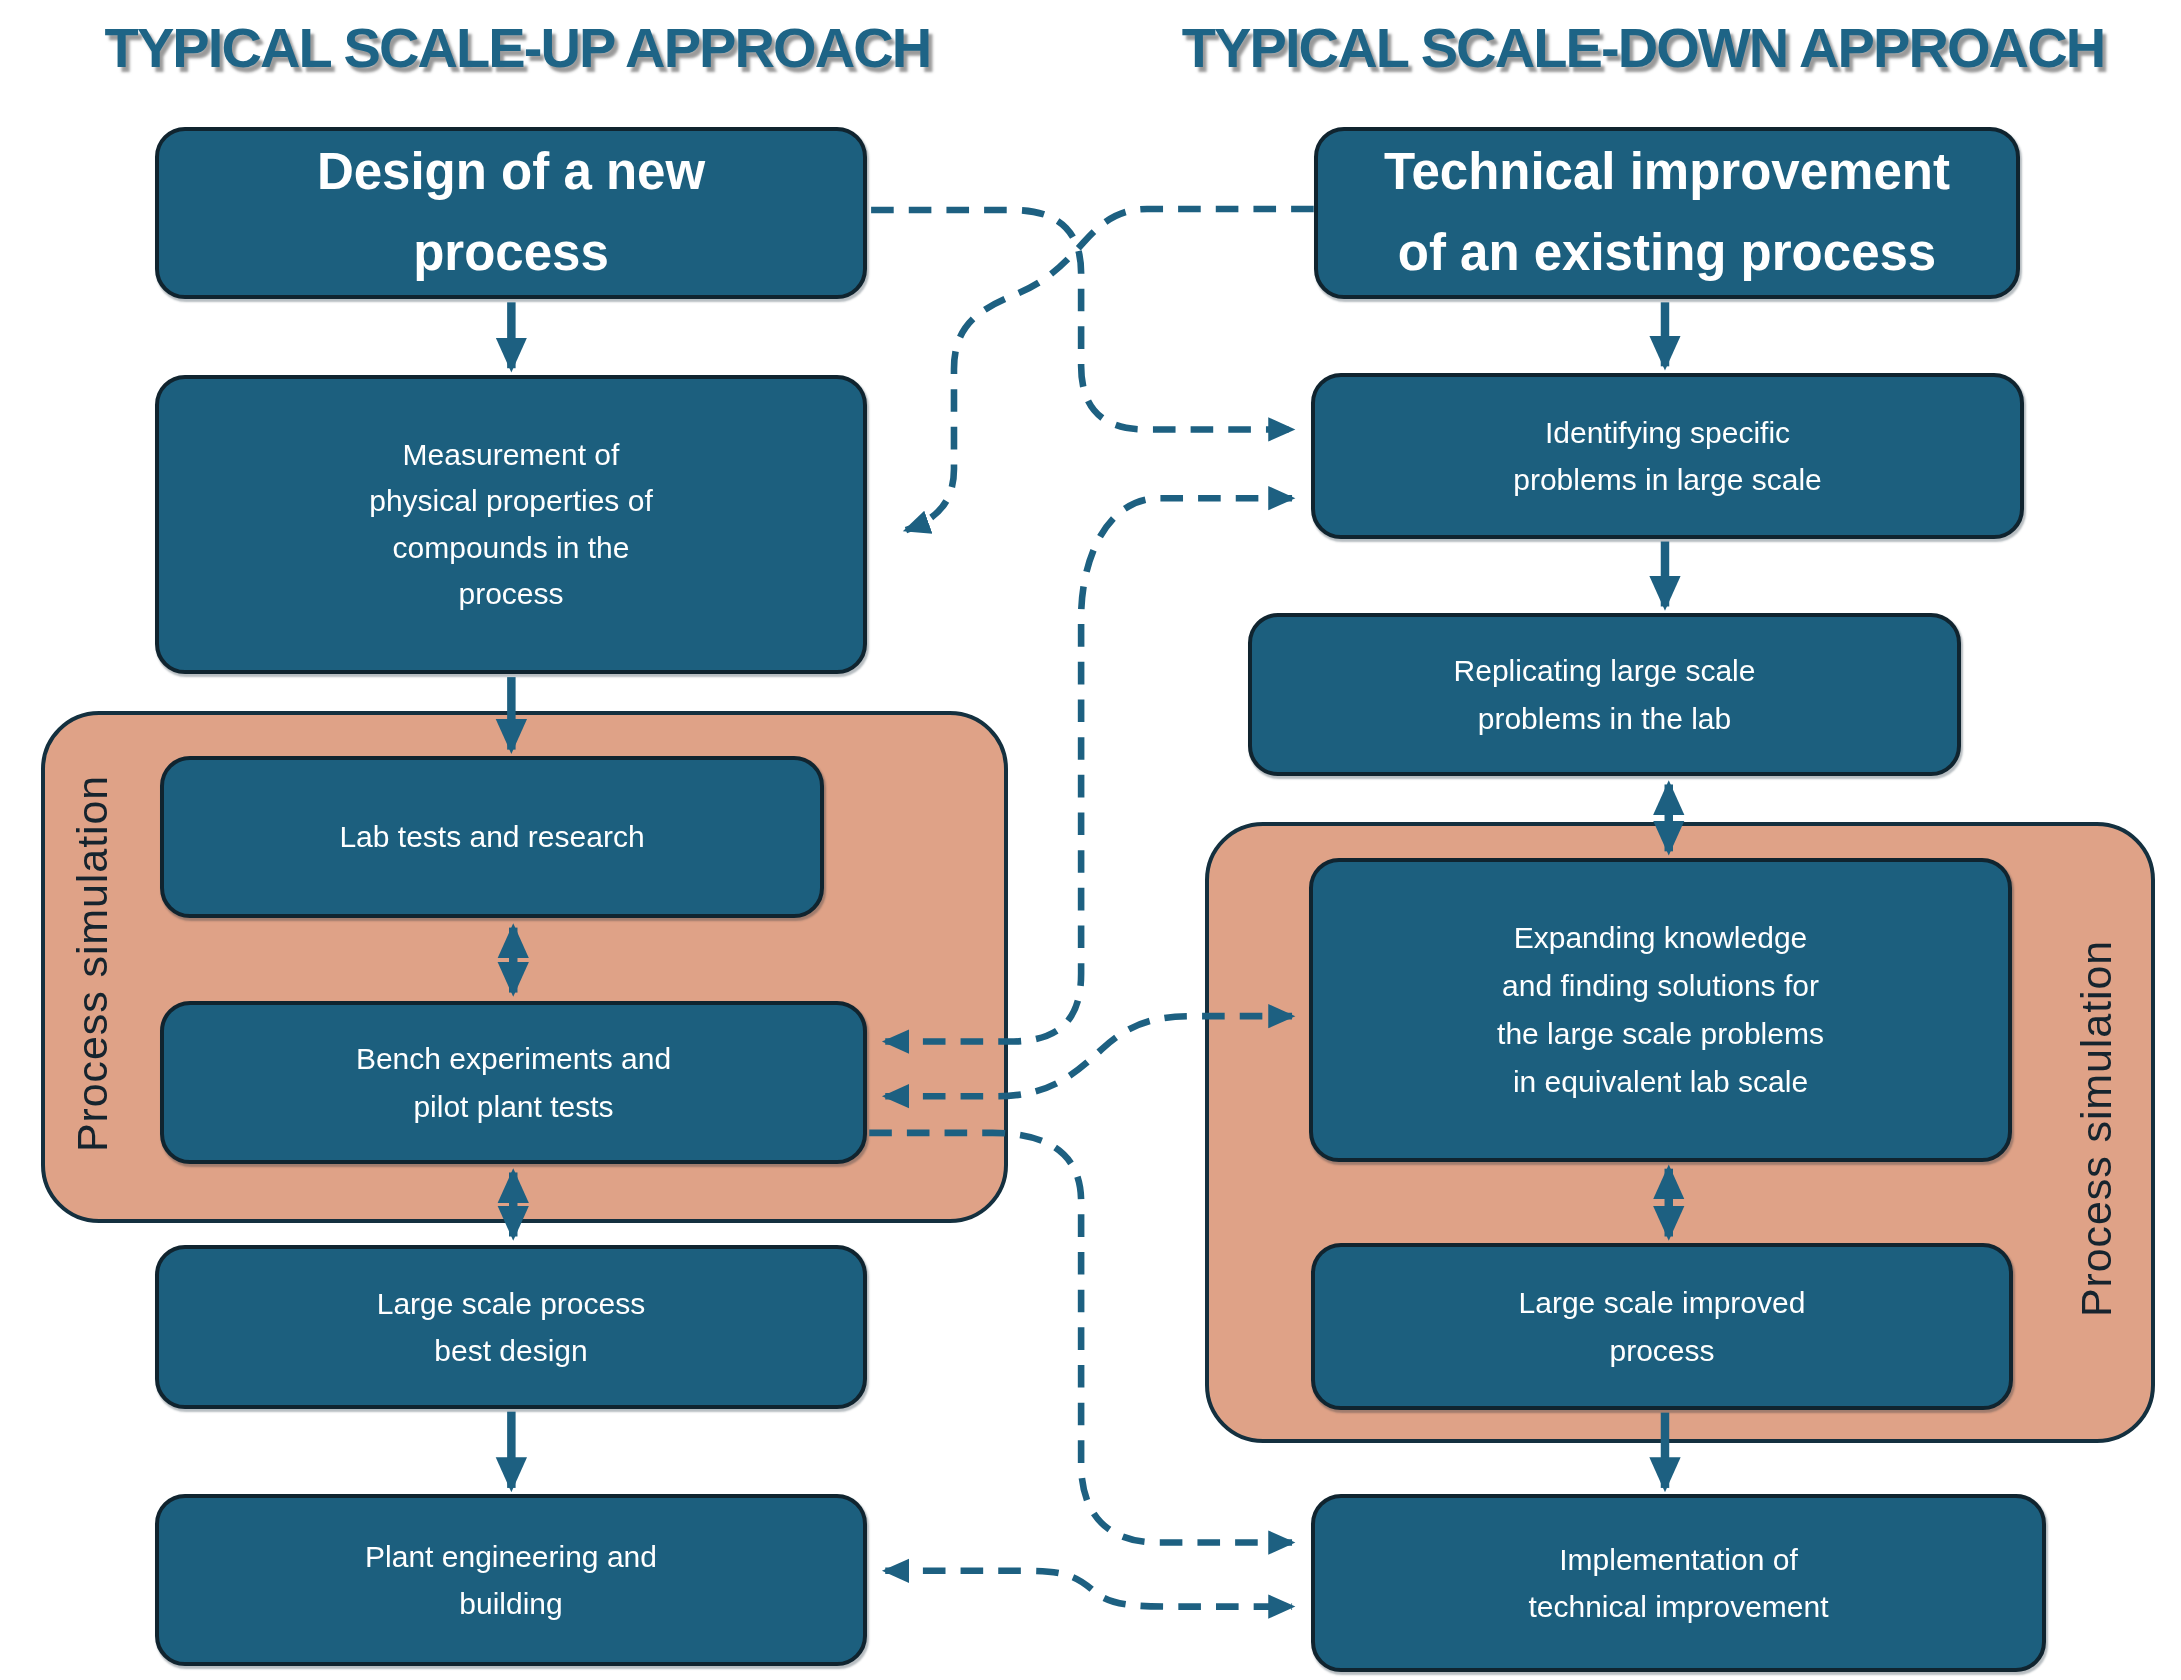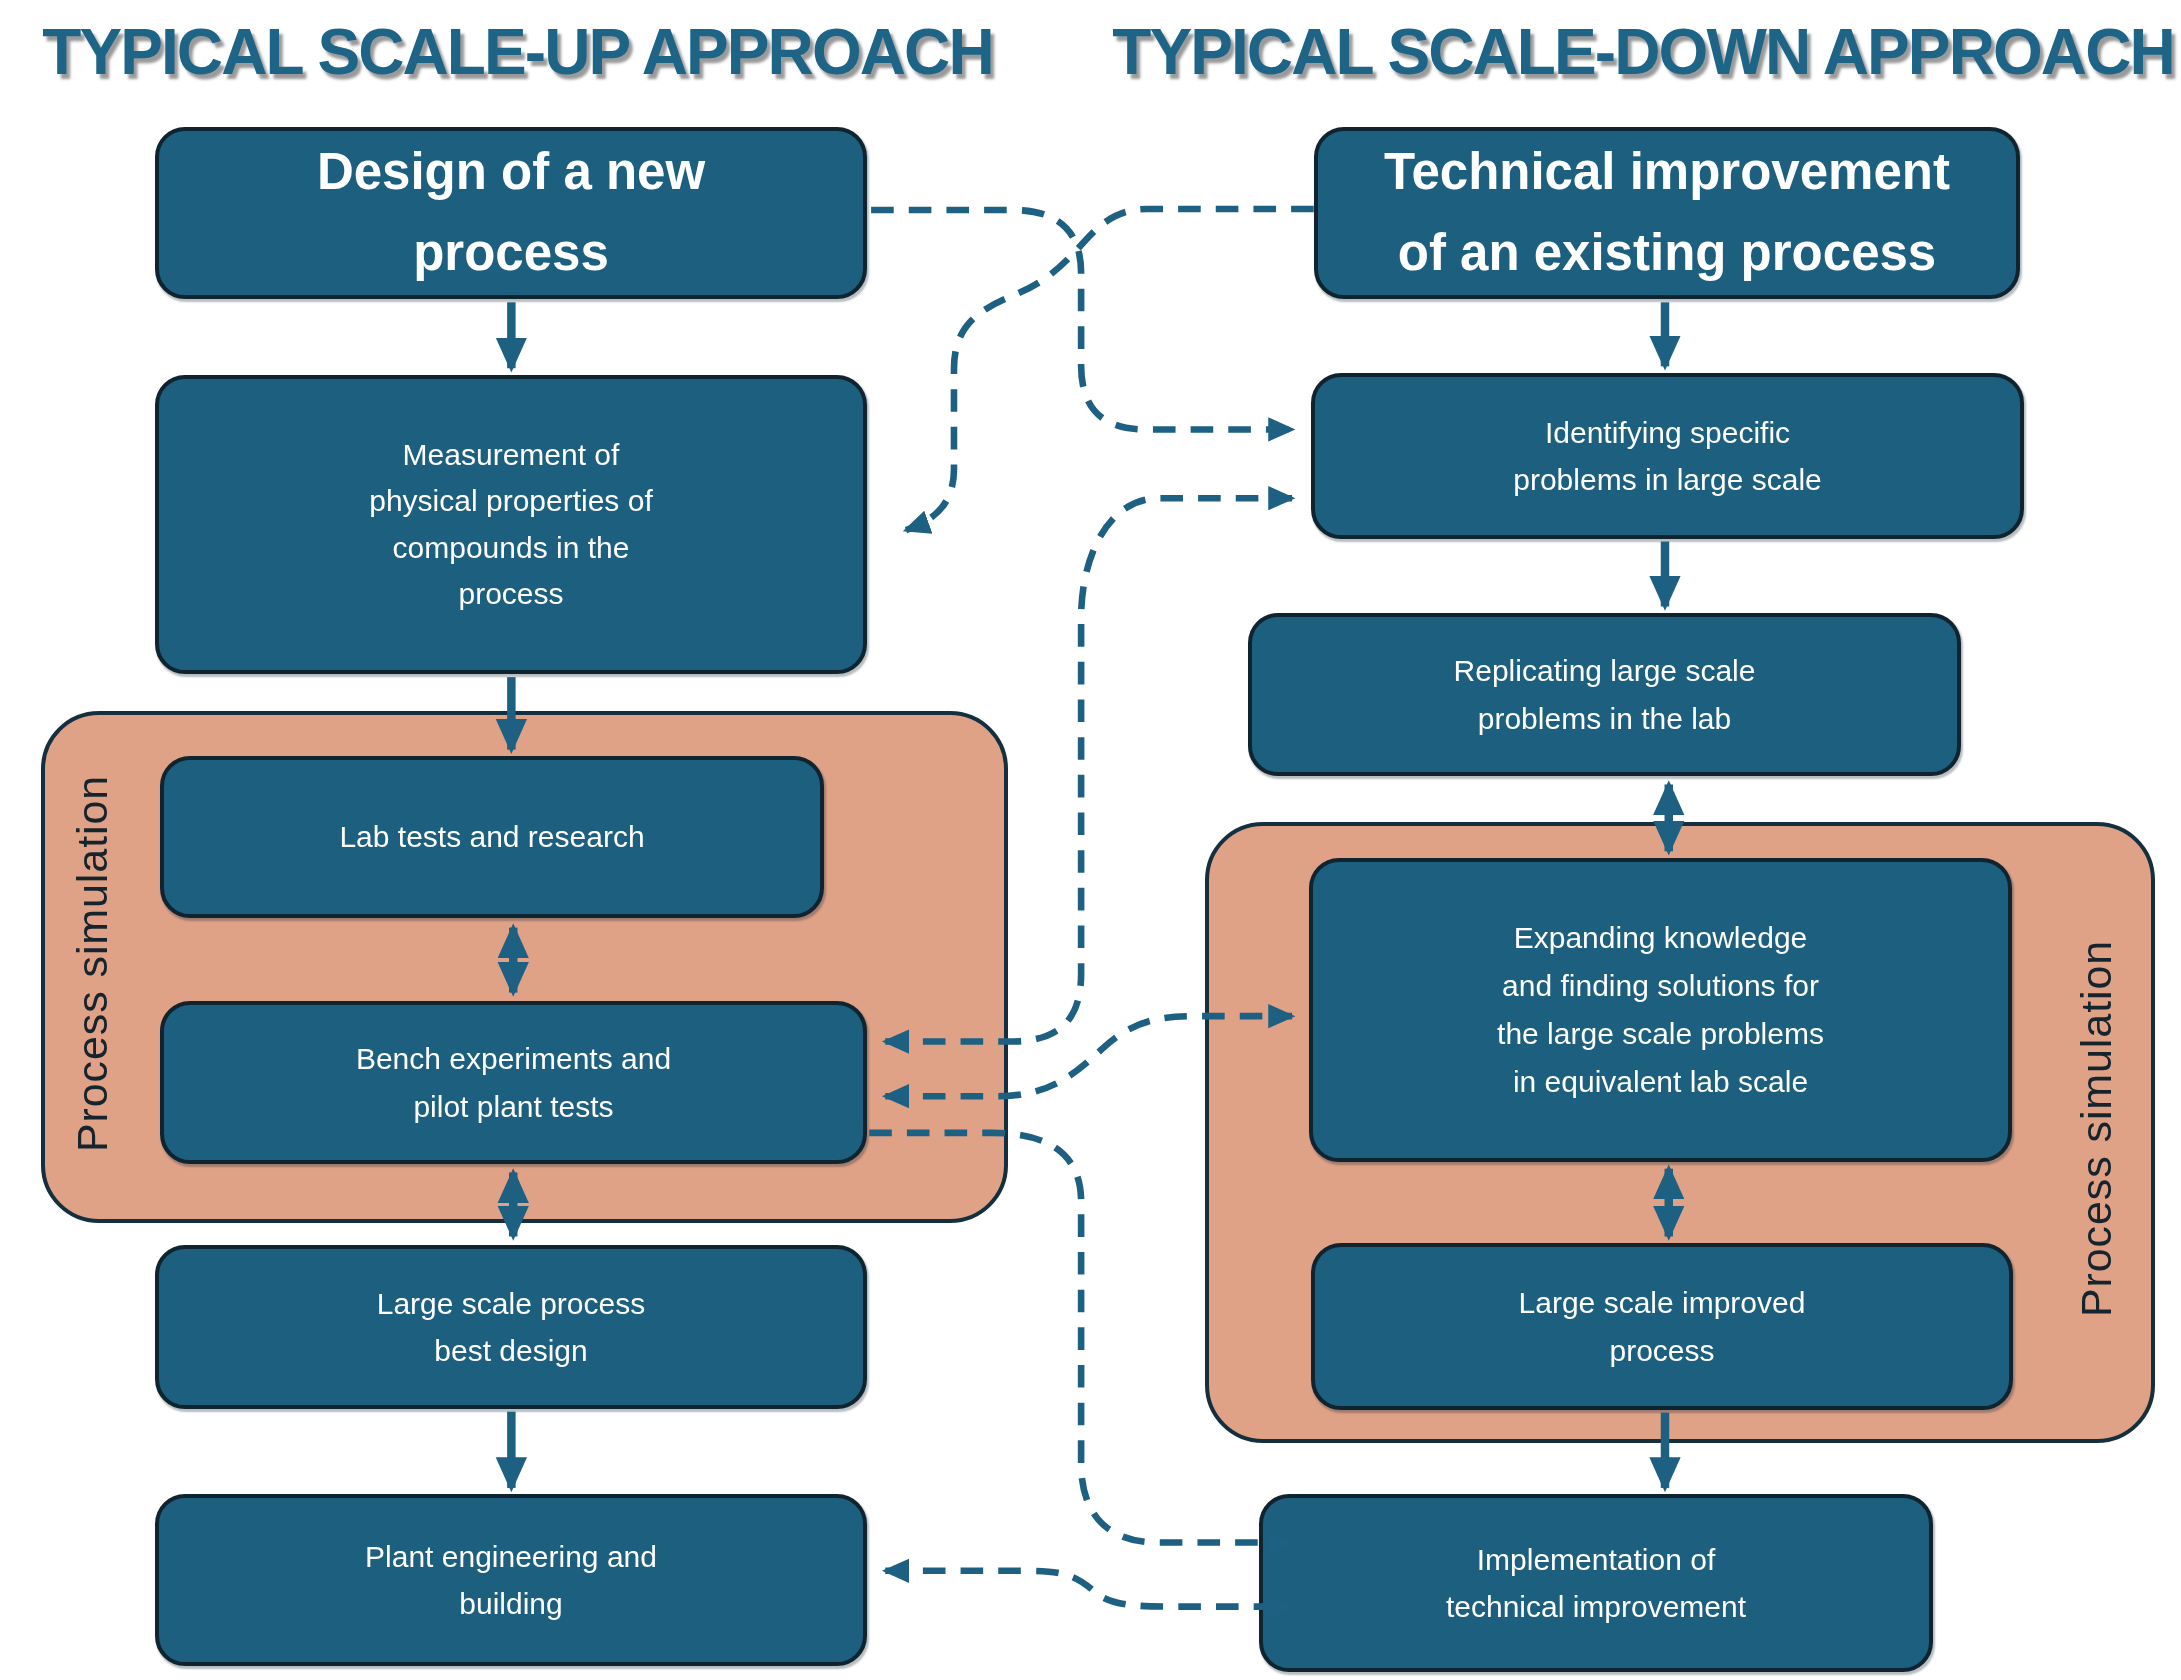--- a/index.html
+++ b/index.html
@@ -5,21 +5,21 @@
   html,body{margin:0;padding:0;background:#ffffff;}
   .canvas{
     position:relative;
     width:2182px;height:1681px;
     background:#ffffff;
     font-family:"Liberation Sans", sans-serif;
     overflow:hidden;
   }
   .title{
     position:absolute;
-    font-size:64px;
+    font-size:56px;
     font-weight:700;
     letter-spacing:-1.9px;
     color:var(--title_color);
     text-shadow:3.8px 4.7px 2.8px rgba(120,120,120,0.75);
     text-align:center;
     white-space:nowrap;
   }
   #title-left{left:28px;top:15px;width:979px;}
   #title-right{left:1111px;top:15px;width:1064px;}
 
@@ -70,21 +70,21 @@
   #n-bench       {left:160px;top:1001px;width:707px;height:163px;}
   #n-largebest   {left:155px;top:1245px;width:712px;height:164px;}
   #n-plant       {left:155px;top:1494px;width:712px;height:172px;}
 
   
   #n-technical   {left:1314px;top:127px;width:706px;height:172px;}
   #n-identifying {left:1311px;top:373px;width:713px;height:166px;}
   #n-replicating {left:1248px;top:613px;width:713px;height:163px;}
   #n-expanding   {left:1309px;top:858px;width:703px;height:304px;line-height:1.60;}
   #n-largeimp    {left:1311px;top:1243px;width:702px;height:167px;}
-  #n-implementation{left:1259px;top:1494px;width:674px;height:178px;}
+  #n-implementation{left:1311px;top:1494px;width:735px;height:178px;}
 
   svg.overlay{
     position:absolute;left:0;top:0;width:2182px;height:1681px;
     z-index:5;pointer-events:none;
     color:var(--arrow_color);
   }
   .solid{stroke:currentColor;stroke-width:9;fill:none;}
   .dashed{stroke:currentColor;stroke-width:7;fill:none;stroke-dasharray:24 16;}
 </style>
 </head>

